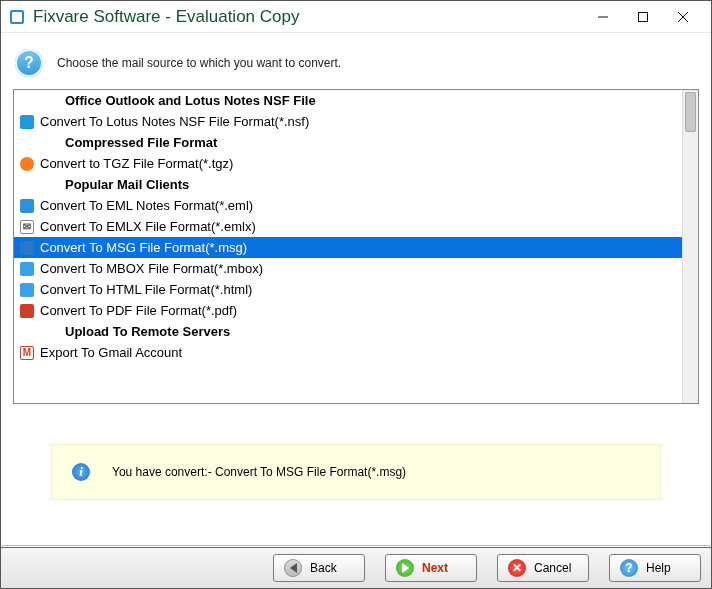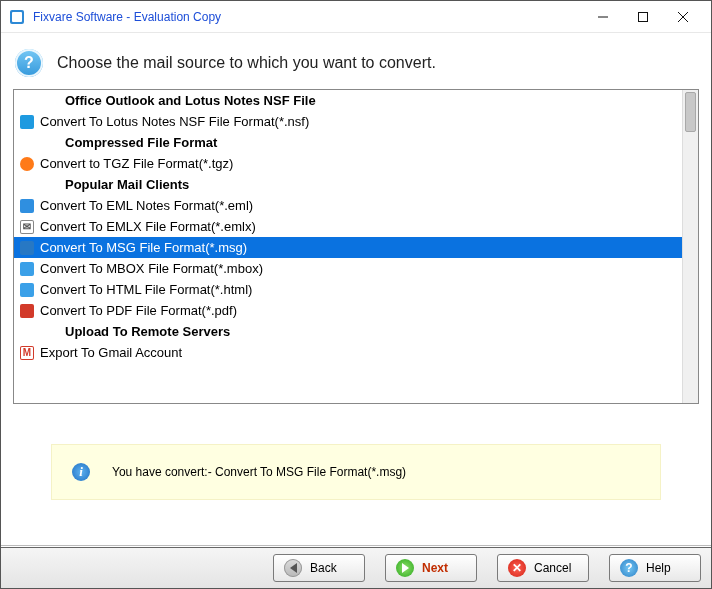--- a/index.html
+++ b/index.html
@@ -1,25 +1,25 @@
 <!DOCTYPE html>
 <html><head>
 <meta charset="utf-8">
 <style>
   * { box-sizing: border-box; margin: 0; padding: 0; }
   body { font-family: "Segoe UI", Tahoma, Arial, sans-serif; font-size: 12px; background: #fff; }
   .window { width: 712px; height: 589px; border: 1px solid #555; background: #fff; position: relative; }
   .titlebar { height: 32px; display: flex; align-items: center; padding: 0 8px; background: #fff; border-bottom: 1px solid #e8e8e8; }
   .titlebar .app-icon { width: 16px; height: 16px; margin-right: 8px; }
-  .titlebar .title { flex: 1; font-size: 12px; color: #1d4ed8; }
+  .titlebar .title { flex: 1; font-size: 17px; color: #14532d; }
   .titlebar .winctl { width: 40px; height: 28px; display: flex; align-items: center; justify-content: center; cursor: pointer; }
   .titlebar .winctl svg { stroke: #111; stroke-width: 1; fill: none; }
   .header { display: flex; align-items: center; padding: 16px 14px 12px 14px; gap: 14px; }
   .header .q-icon { width: 28px; height: 28px; border-radius: 50%; background: linear-gradient(#76c8f5,#3498db); box-shadow: inset 0 0 0 2px #eaf6fd; display:flex; align-items:center; justify-content:center; color:#fff; font-weight:bold; font-size:16px;}
-  .header .instruction { font-size: 16px; color: #222; }
+  .header .instruction { font-size: 12px; color: #222; }
   .listwrap { margin: 0 12px; border: 1px solid #888; height: 315px; background:#fff; display:flex; }
   .list { flex:1; overflow: hidden; }
   .row { height: 21px; line-height: 21px; display: flex; align-items: center; padding-left: 4px; font-size: 13px; font-family: Arial, sans-serif; cursor: pointer; }
   .row .cell-icon { width: 18px; display:flex; align-items:center; justify-content:center; }
   .row .cell-text { padding-left: 4px; font-weight: normal; color:#000; }
   .row.header-row { background: #fff; cursor: default; }
   .row.header-row .cell-text { font-weight: bold; margin-left: 25px; }
   .row.selected { background: #0a72e0; color: #fff; }
   .row.selected .cell-text { color: #fff; }
   .scrollbar { width: 16px; background: #f0f0f0; border-left: 1px solid #ddd; position: relative; }

